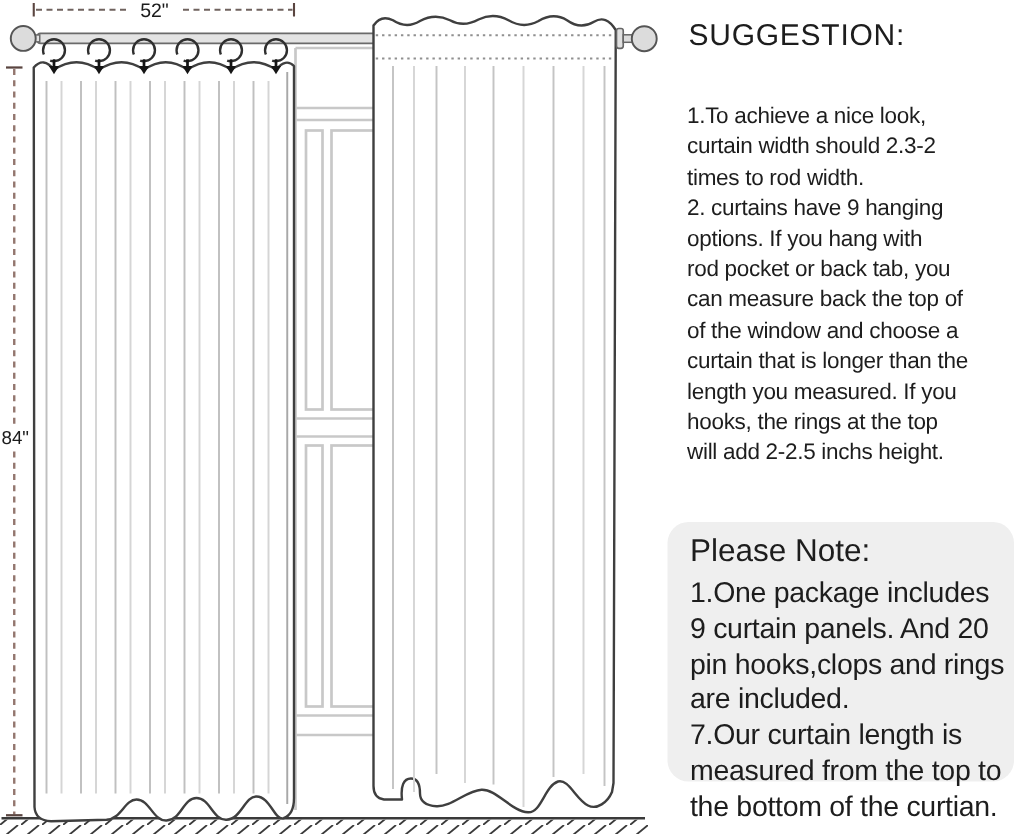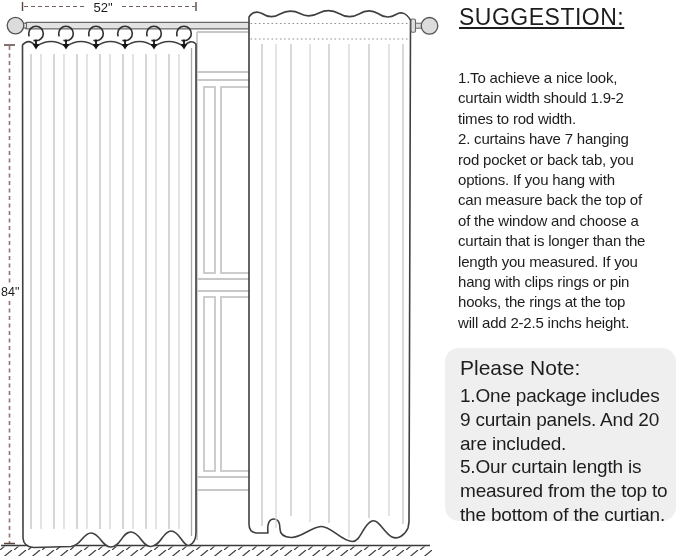--- a/index.html
+++ b/index.html
@@ -3,22 +3,22 @@
 <meta charset="utf-8">
 <style>
   html,body { margin:0; padding:0; }
   body {
     width:679px; height:556px; position:relative; overflow:hidden;
     background:#ffffff; color:#1d1d1d;
     font-family:"Liberation Sans", sans-serif;
   }
   .diagram { position:absolute; left:0; top:0; }
   .suggestion-title {
-    position:absolute; left:459px; top:4px;
-    font-size:23px; letter-spacing:.5px; white-space:nowrap;text-decoration:underline;
+    position:absolute; left:459px; top:13px;
+    font-size:20px; letter-spacing:.5px; white-space:nowrap;
   }
   .suggestion-lines {
     position:absolute; left:458px; top:44px;
     font-size:15px; line-height:20.4px; letter-spacing:-0.2px;margin-top:24px;
   }
   .note-box {
     position:absolute; left:445px; top:348px; width:231px; height:173px;
     background:#efefef; border-radius:14px; box-sizing:border-box;
     padding:8px 0 0 15px;
   }
@@ -172,37 +172,37 @@
     <line x1="4" y1="543.5" x2="15" y2="543.5" stroke="#5a4540" stroke-width="1.5"></line>
     <rect x="0" y="283" width="21" height="16" fill="#ffffff"></rect>
     <text x="1" y="296" font-size="12.5" fill="#1c1c1c">84"</text>
   </g>
 </svg>
 
 <div class="suggestion-title">SUGGESTION:</div>
 
 <div class="suggestion-lines">
     <div class="tline">1.To achieve a nice look,</div>
-    <div class="tline">curtain width should 1.9-2</div>
+    <div class="tline">curtain width should 2.3-2</div>
     <div class="tline">times to rod width.</div>
-    <div class="tline">2. curtains have 7 hanging</div>
+    <div class="tline">2. curtains have 9 hanging</div>
+    <div class="tline">options. If you hang with</div>
     <div class="tline">rod pocket or back tab, you</div>
-    <div class="tline">options. If you hang with</div>
     <div class="tline">can measure back the top of</div>
     <div class="tline">of the window and choose a</div>
     <div class="tline">curtain that is longer than the</div>
     <div class="tline">length you measured. If you</div>
-    <div class="tline">hang with clips rings or pin</div>
     <div class="tline">hooks, the rings at the top</div>
     <div class="tline">will add 2-2.5 inchs height.</div>
   </div>
 
 <div class="note-box">
   <h2 class="note-title">Please Note:</h2>
   <div class="note-lines">
       <div class="tline">1.One package includes</div>
       <div class="tline">9 curtain panels. And 20</div>
+      <div class="tline">pin hooks,clops and rings</div>
       <div class="tline">are included.</div>
-      <div class="tline">5.Our curtain length is</div>
+      <div class="tline">7.Our curtain length is</div>
       <div class="tline">measured from the top to</div>
       <div class="tline">the bottom of the curtian.</div>
     </div>
 </div>
 
 </body></html>

